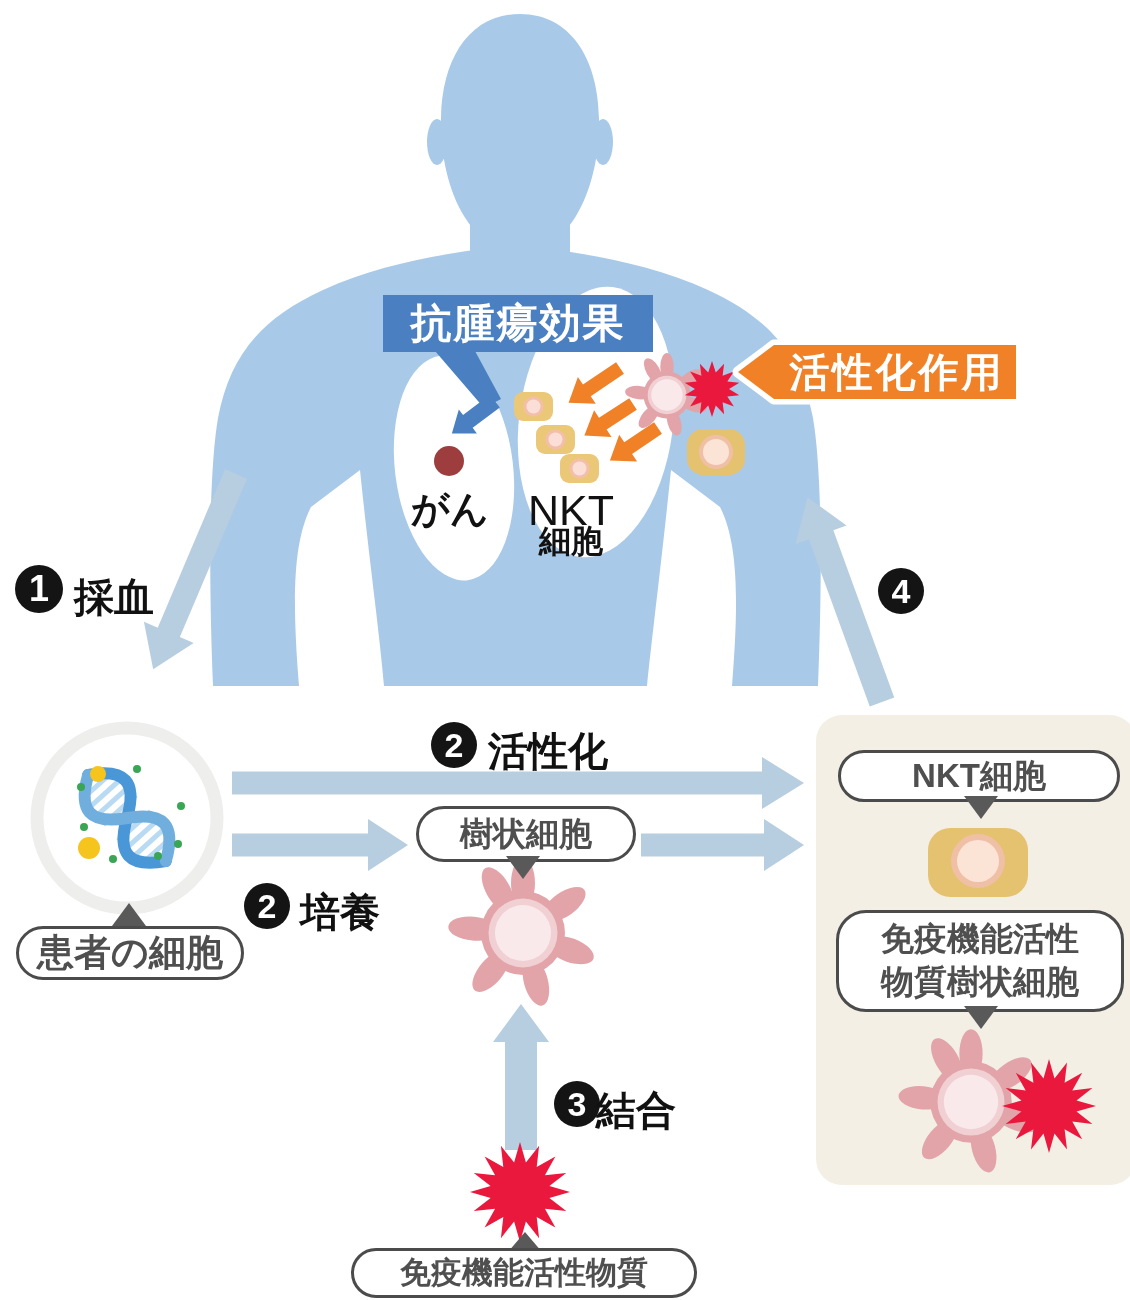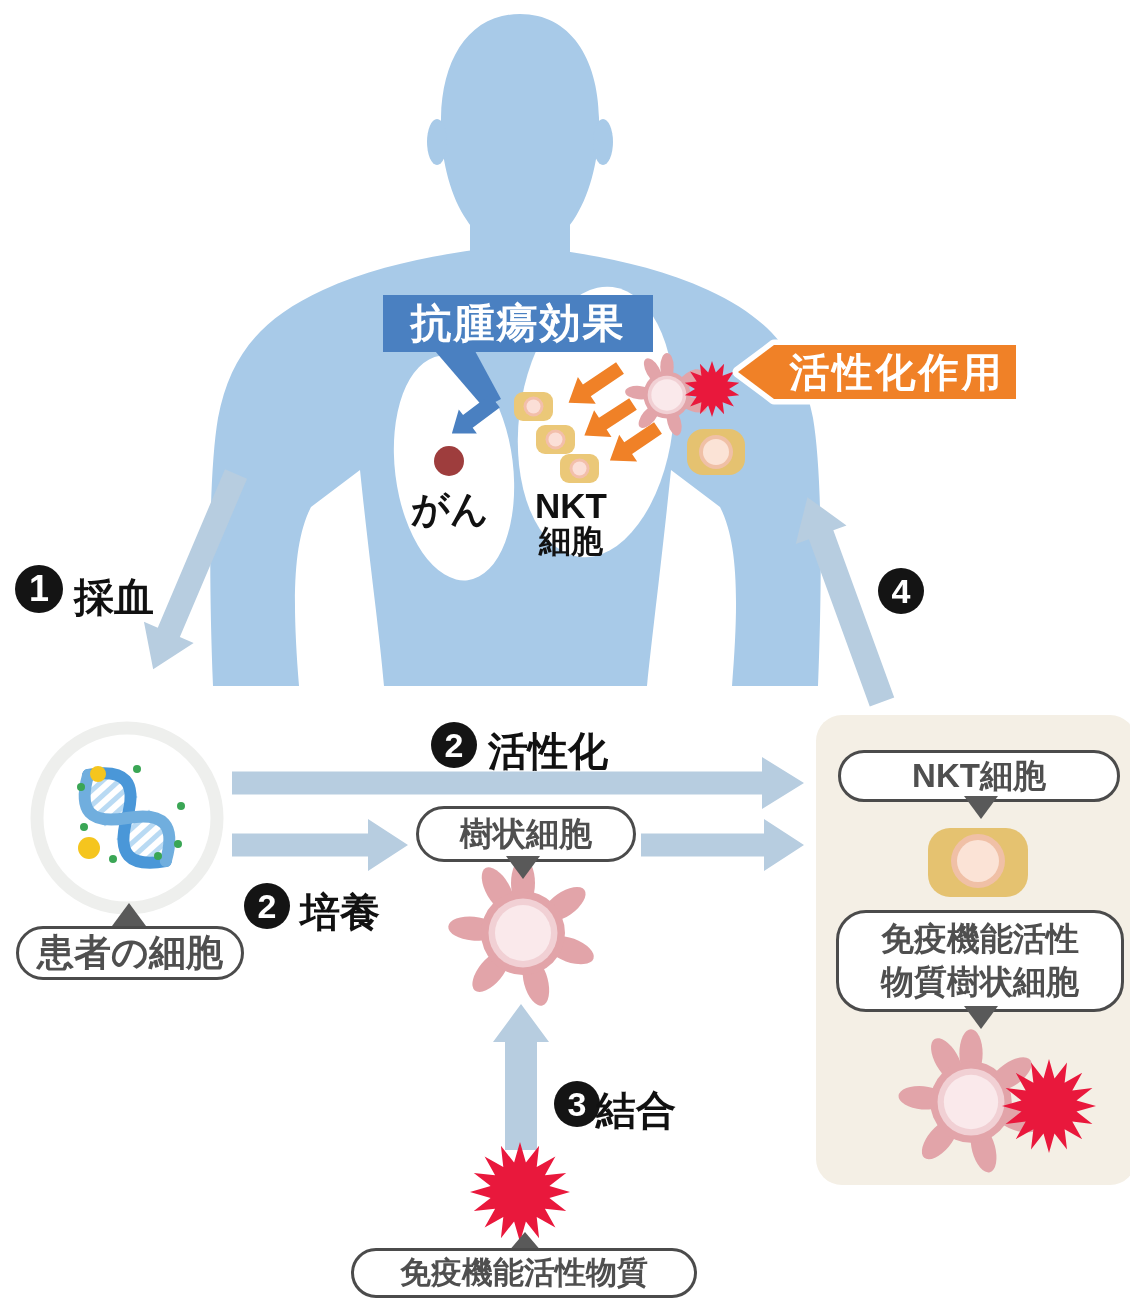--- a/index.html
+++ b/index.html
@@ -193,21 +193,21 @@
         <circle cx="963" cy="1102" r="27.16" fill="#fae9eb"></circle>
       </g>
     <polygon fill="#e9183c" points="1041.0,1059.0 1046.5,1078.5 1059.0,1062.6 1056.6,1082.7 1074.2,1072.8 1064.3,1090.4 1084.4,1088.0 1068.5,1100.5 1088.0,1106.0 1068.5,1111.5 1084.4,1124.0 1064.3,1121.6 1074.2,1139.2 1056.6,1129.3 1059.0,1149.4 1046.5,1133.5 1041.0,1153.0 1035.5,1133.5 1023.0,1149.4 1025.4,1129.3 1007.8,1139.2 1017.7,1121.6 997.6,1124.0 1013.5,1111.5 994.0,1106.0 1013.5,1100.5 997.6,1088.0 1017.7,1090.4 1007.8,1072.8 1025.4,1082.7 1023.0,1062.6 1035.5,1078.5"></polygon>
   </svg>
 
   <div class="bluebox" style="left:375px;top:295px;width:270px;height:57px;font-size:41px;">抗腫瘍効果</div>
 
   <div class="bannertxt" style="left:770px;top:347px;width:238px;height:50px;font-size:40px;">活性化作用</div>
 
   <div class="txt center" style="left:392px;top:484px;width:100px;font-size:38px;font-weight:600;">がん</div>
-  <div class="txt center" style="left:520px;top:486px;width:86px;font-size:35px;font-weight:700;">NKT</div>
+  <div class="txt center" style="left:520px;top:486px;width:86px;font-size:43px;font-weight:400;">NKT</div>
   <div class="txt center" style="left:520px;top:520px;width:86px;font-size:32px;font-weight:600;">細胞</div>
 
   <div class="badge" style="left:7px;top:565px;width:48px;height:48px;font-size:36px;">1</div>
   <div class="txt" style="left:66px;top:570px;font-size:40px;">採血</div>
 
   <div class="badge" style="left:423px;top:722px;width:46px;height:46px;font-size:34px;">2</div>
   <div class="txt" style="left:480px;top:724px;font-size:40px;text-align:center;">活性化</div>
 
   <div class="badge" style="left:236px;top:883px;width:46px;height:46px;font-size:34px;">2</div>
   <div class="txt" style="left:292px;top:885px;font-size:40px;">培養</div>

